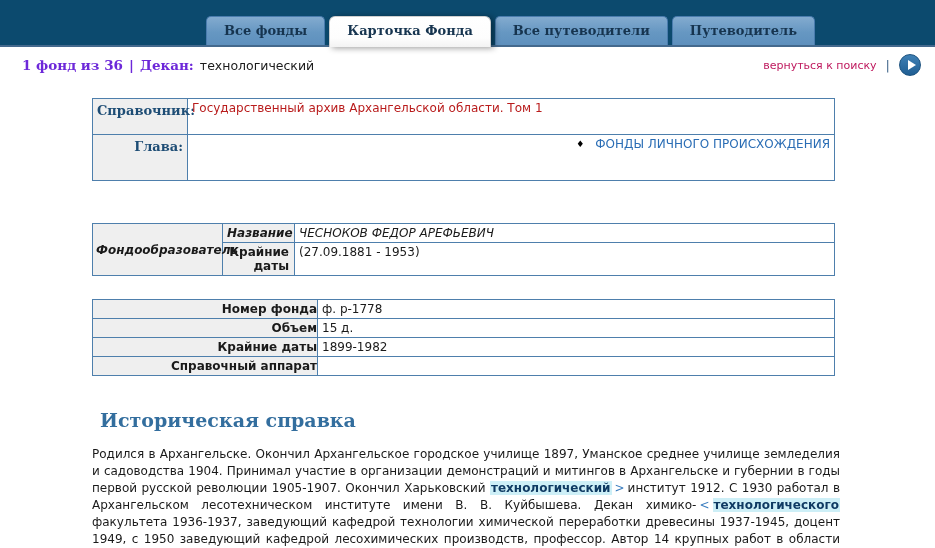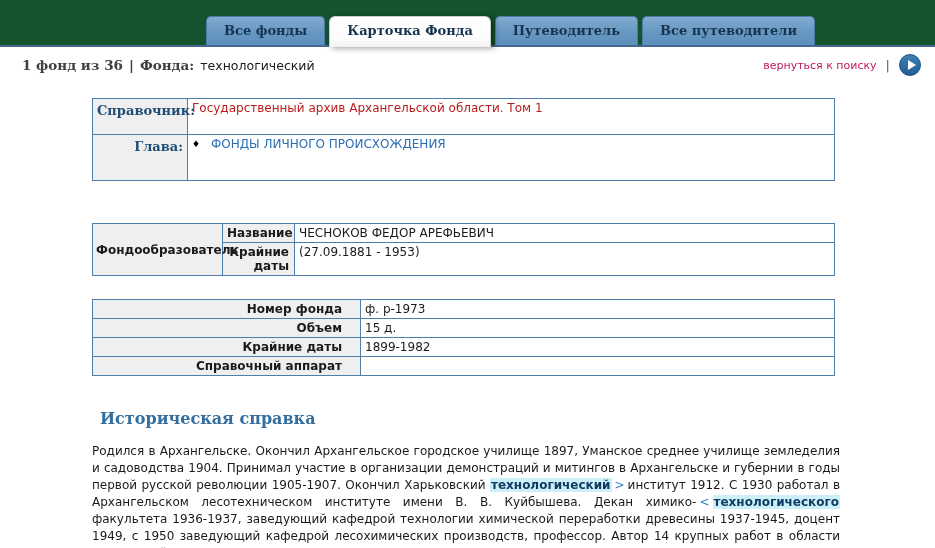--- a/index.html
+++ b/index.html
@@ -7,21 +7,21 @@
   body {
     width:935px; height:548px; overflow:hidden;
     font-family:"DejaVu Sans", sans-serif;
     font-size:12px; color:#1a1a1a;
   }
   
   .tabstrip {
     display:flex; align-items:flex-end;
     padding:14px 0 0 206px; height:47px;
     border-bottom:2px solid #44698D;
-    background:#14532d;
+    background:#0c4a6e;
   }
   .tab {
     font-family:"DejaVu Serif", serif; font-weight:bold; font-size:13px;
     color:#16344F; text-align:center;
     background:linear-gradient(180deg,#83ABCF 0%,#6697C2 55%,#5E90BD 100%);
     border:1px solid #4A7CAE; border-bottom:none;
     border-radius:5px 5px 0 0;
     padding:6px 17px 7px 17px; margin-right:4px;
     cursor:pointer; white-space:nowrap;
   }
@@ -33,21 +33,21 @@
     position:relative; z-index:2;
     border-radius:6px 6px 0 0;
   }
   
   .toolbar {
     display:flex; justify-content:space-between; align-items:center;
     padding:7px 14px 9px 22px;
   }
   .toolbar-left { display:flex; align-items:center; gap:6px; }
   .result-count, .query-label, .toolbar-pipe {
-    font-family:"DejaVu Serif", serif; font-weight:bold; font-size:13.5px; color:#404040;
+    font-family:"DejaVu Serif", serif; font-weight:bold; font-size:13.5px; color:#6d28d9;
   }
   .query-value { font-size:12.5px; color:#1a1a1a; }
   .toolbar-right { display:flex; align-items:center; gap:9px; }
   .back-link { color:#be185d; font-size:11px; text-decoration:none; cursor:pointer; }
   .right-pipe { color:#44698D; font-size:13px; }
   .play-btn {
     width:22px; height:22px; border-radius:50%;
     background:linear-gradient(180deg,#3F80B5 0%,#205E93 100%);
     border:1px solid #1C527F;
     display:flex; align-items:center; justify-content:center; cursor:pointer;
@@ -66,38 +66,38 @@
   td.lbl { background:#EFEFEF; text-align:right; font-weight:bold; }
   .t-ref { margin-top:13px; }
   .t-ref td.lbl {
     width:95px; font-family:"DejaVu Serif", serif; font-size:13px; color:#1E4D75;
     padding-top:4px;
   }
   .t-ref .row1 td { height:36px; }
   .t-ref .row2 td { height:46px; }
   .link { color:#b91c1c; cursor:pointer; text-decoration:none; }
   .ref-value { padding-top:4px; }
-  .chapter-cell { padding:6px 4px 2px 25px; }
+  .chapter-cell { padding:6px 4px 2px 25px;text-align:right; }
   .bullet { color:#000; font-size:9px; margin-right:7px; vertical-align:1px; }
   .chapter-link { color:#2A6DB5; }
   .t-creator { margin-top:42px; }
   .t-creator td.group {
     width:130px; background:#EFEFEF; text-align:left; font-weight:bold;
     vertical-align:middle; padding-left:3px;
   }
   .t-creator td.lbl { width:72px; padding-right:5px; }
-  .t-creator .r1 td { height:14px; }
+  .t-creator .r1 td { height:14px;font-style:italic; }
   .t-creator .r2 td { height:33px; }
   .t-fund  { margin-top:23px; }
   .t-fund td { height:18px; }
-  .t-fund td.lbl { width:268px; padding-right:18px; }
+  .t-fund td.lbl { width:225px; padding-right:0; }
   
   .history { margin:33px 95px 0 92px; }
   .history-heading {
-    font-family:"DejaVu Serif", serif; font-weight:bold; font-size:16px;
+    font-family:"DejaVu Serif", serif; font-weight:bold; font-size:19px;
     color:#336E9E; padding-left:8px;
   }
   .summary {
     margin-top:13px; font-style:italic; text-align:justify;
     text-indent:22px; line-height:16px; color:#1a1a1a;
   }
   .body-text {
     margin-top:15px; text-align:justify; line-height:17px; color:#1a1a1a;
   }
   .hl {
@@ -106,29 +106,29 @@
   .hit-nav {
     color:#3A7DBF; cursor:pointer; text-decoration:none; margin:0 3px;
   }
 </style>
 </head>
 <body>
 
 <div class="tabstrip">
   <div class="tab">Все фонды</div>
   <div class="tab active">Карточка Фонда</div>
+  <div class="tab">Все путеводители</div>
   <div class="tab">Путеводитель</div>
-  <div class="tab">Все путеводители</div>
 </div>
 
 <div class="toolbar">
   <div class="toolbar-left">
     <span class="result-count">1 фонд из 36</span>
     <span class="toolbar-pipe">|</span>
-    <span class="query-label">Фонда:</span>
+    <span class="query-label">Декан:</span>
     <span class="query-value">технологический</span>
   </div>
   <div class="toolbar-right">
     <a class="back-link">вернуться к поиску</a>
     <span class="right-pipe">|</span>
     <div class="play-btn">
       <div class="play-tri"></div>
     </div>
   </div>
 </div>
@@ -162,21 +162,21 @@
     <td class="lbl">Крайние даты</td>
     <td>(27.09.1881 - 1953)</td>
   </tr>
 </tbody>
   </table>
 
 <table class="rec-table t-fund">
   <tbody>
       <tr>
     <td class="lbl">Номер фонда</td>
-    <td>ф. р-1973</td>
+    <td>ф. р-1778</td>
   </tr>
   <tr>
     <td class="lbl">Объем</td>
     <td>15 д.</td>
   </tr>
   <tr>
     <td class="lbl">Крайние даты</td>
     <td>1899-1982</td>
   </tr>
   <tr>

